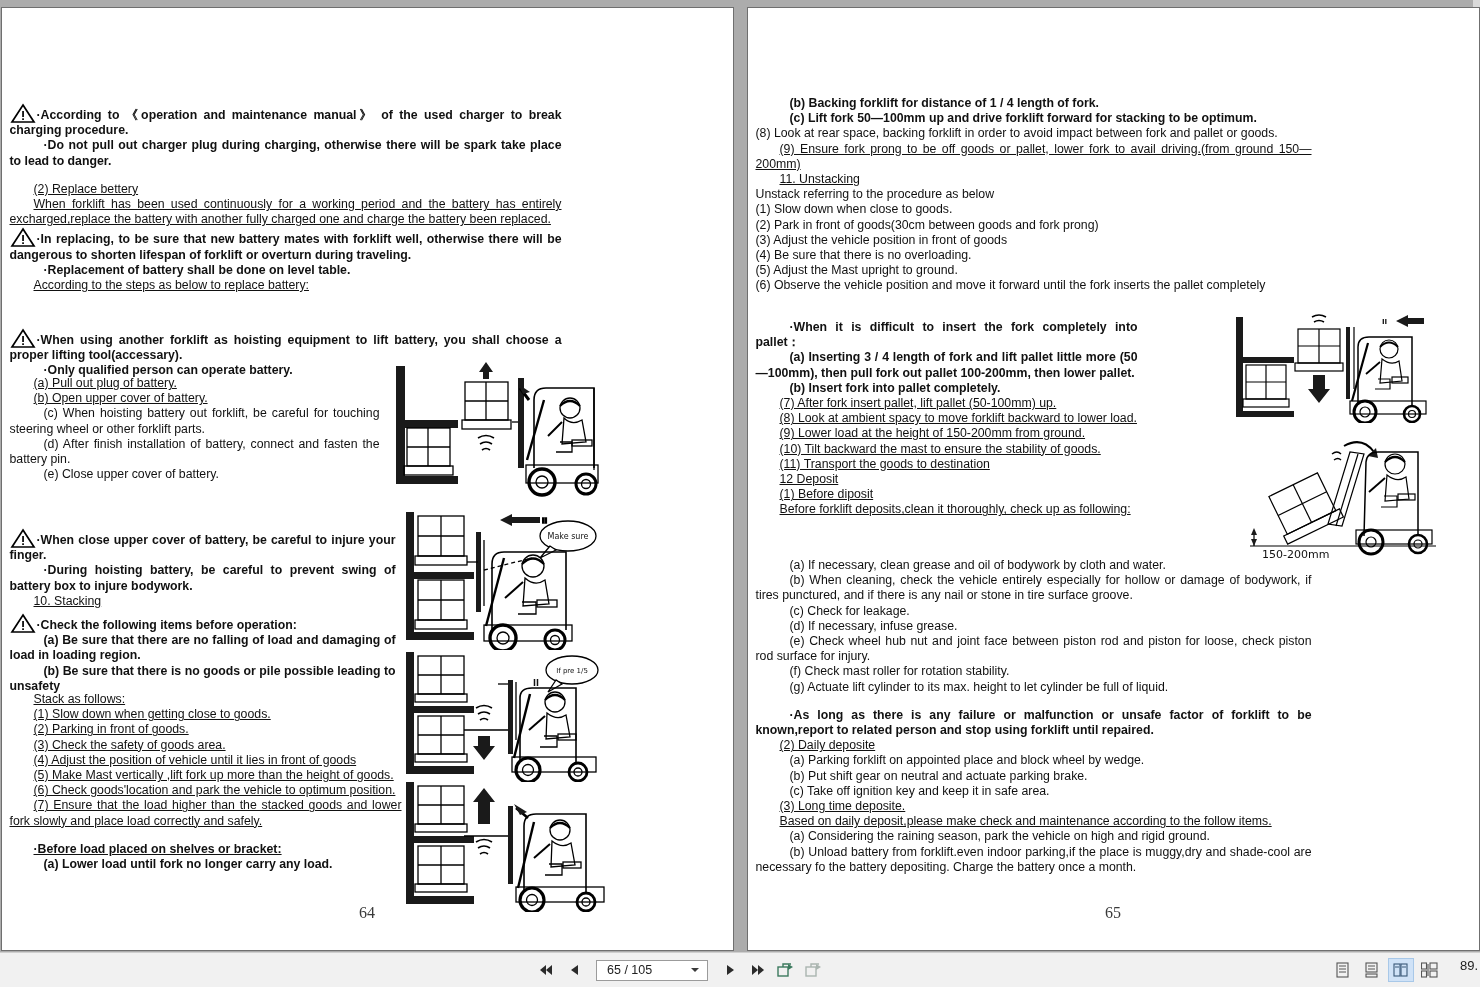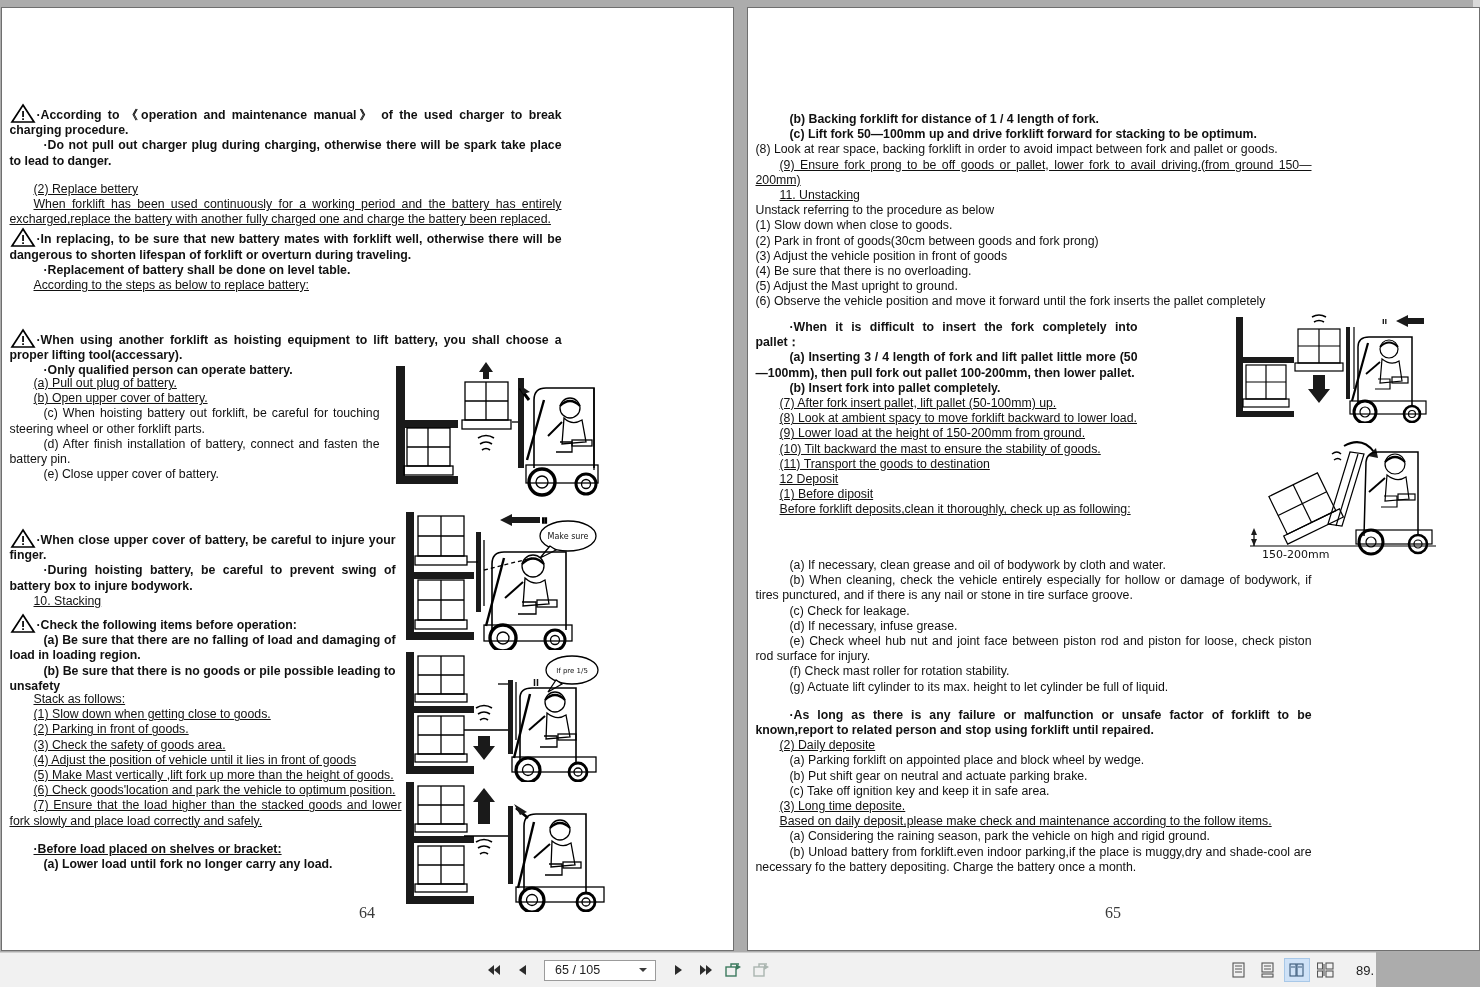--- a/index.html
+++ b/index.html
@@ -70,21 +70,21 @@
   .warn svg { display: block; }
 
   
   .fig { position: absolute; }
   .fig svg { display: block; }
 
   
   .toolbar {
     position: absolute;
     left: 0; bottom: 0;
-    width: 1376px; height: 35px;
+    width: 1480px; height: 35px;
     background: #f1f1f1;
     border-top: 1px solid #cfcfcf;
     display: flex;
     align-items: center;
   }
   .tb-center {
     position: absolute;
     left: 50%;
     transform: translateX(-50%);
     display: flex;
@@ -121,21 +121,21 @@
     margin-top: -2px;
     width: 0; height: 0;
     border-left: 4px solid transparent;
     border-right: 4px solid transparent;
     border-top: 4px solid #3a3a3a;
   }
   .tb-right {
     position: absolute;
     right: 0;
     display: flex;
-    align-items: center;
+    align-items: flex-start;
     gap: 3px;
     padding-right: 2px;
   }
   .view-btn {
     width: 26px; height: 24px;
     display: flex; align-items: center; justify-content: center;
     border: none; background: transparent; cursor: pointer;
   }
   .view-btn.active { background: #cfe2f7; border: 1px solid #a8c8e8; }
   .zoomval {
@@ -398,21 +398,21 @@
           </svg>
         </div>
 
         <div class="folio" style="top:896px;">64</div>
       </div>
     </div>
 
     <div class="page page-right">
       <div class="page-inner">
 
-        <div class="col" style="left:8px; top:104px; width:556px;">
+        <div class="col" style="left:8px; top:88px; width:556px;">
           <p class="ind2 b">(b) Backing forklift for distance of 1 / 4 length of fork.</p>
           <p class="ind2 b">(c) Lift fork 50—100mm up and drive forklift forward for stacking to be optimum.</p>
           <p class="flat">(8) Look at rear space, backing forklift in order to avoid impact between fork and pallet or goods.</p>
           <p class="ind">(9) Ensure fork prong to be off goods or pallet, lower fork to avail driving.(from ground 150—200mm)</p>
           <p class="ind">11.    Unstacking</p>
           <p class="flat">Unstack referring to the procedure as below</p>
           <p class="flat">(1) Slow down when close to goods.</p>
           <p class="flat">(2) Park in front of goods(30cm between goods and fork prong)</p>
           <p class="flat">(3) Adjust the vehicle position in front of goods</p>
           <p class="flat">(4) Be sure that there is no overloading.</p>

